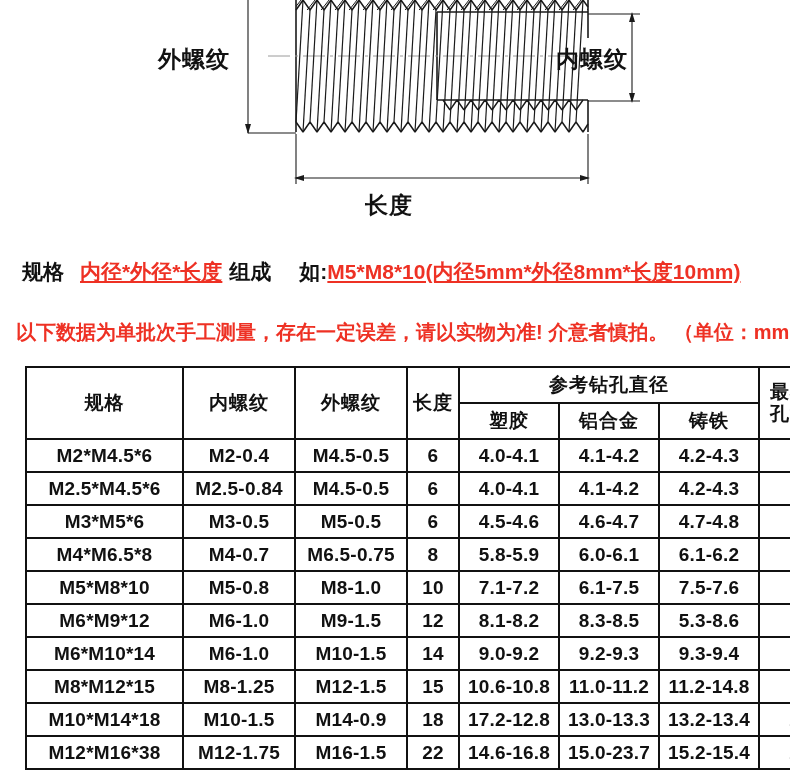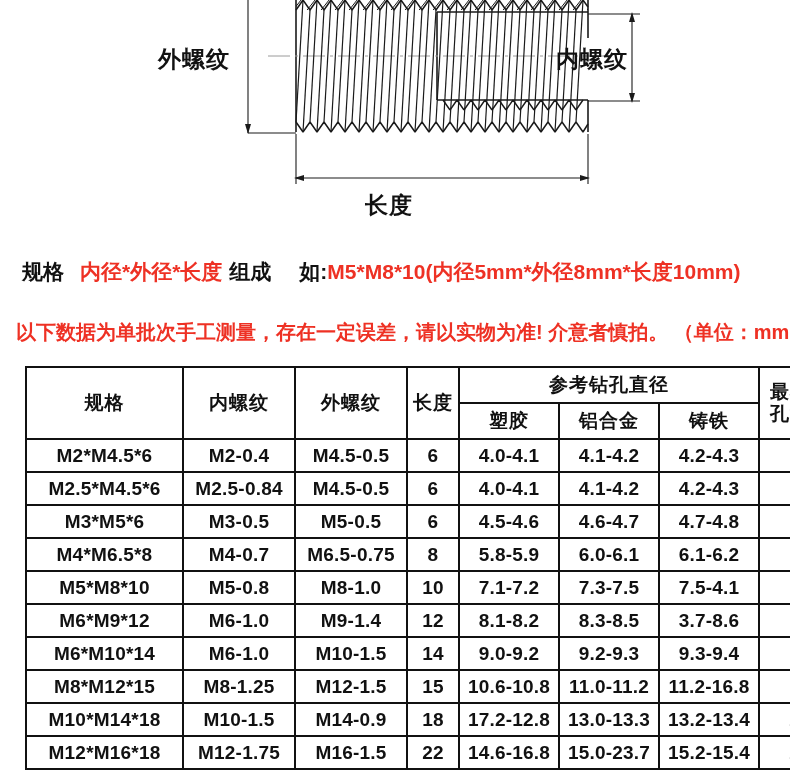--- a/index.html
+++ b/index.html
@@ -55,21 +55,21 @@
     letter-spacing: 0px;
   }
   #spec-line-2 {
     top: 319px;
     padding-left: 16px;
     font-size: 20px;
     color: #ee3124;
     letter-spacing: 0px;
   }
   .blk { color: #111111; }
-  .red { color: #ee3124; }
+  .red { color: #ee3124; text-decoration: underline; }
   .sp-sm { display: inline-block; width: 7px; }
   .sp-md { display: inline-block; width: 16px; }
   .sp-lg { display: inline-block; width: 28px; }
 
   
   #spec-table-wrap {
     position: absolute;
     left: 25px;
     top: 366px;
     width: 743px;
@@ -361,66 +361,66 @@
           <td class="data-cell">6.0-6.1</td>
           <td class="data-cell">6.1-6.2</td>
           <td class="data-cell">10</td>
         </tr>
         <tr>
           <td class="data-cell">M5*M8*10</td>
           <td class="data-cell">M5-0.8</td>
           <td class="data-cell">M8-1.0</td>
           <td class="data-cell">10</td>
           <td class="data-cell">7.1-7.2</td>
-          <td class="data-cell">7.3-7.5</td>
-          <td class="data-cell">7.5-4.1</td>
+          <td class="data-cell">6.1-7.5</td>
+          <td class="data-cell">7.5-7.6</td>
           <td class="data-cell">12</td>
         </tr>
         <tr>
           <td class="data-cell">M6*M9*12</td>
           <td class="data-cell">M6-1.0</td>
-          <td class="data-cell">M9-1.4</td>
+          <td class="data-cell">M9-1.5</td>
           <td class="data-cell">12</td>
           <td class="data-cell">8.1-8.2</td>
           <td class="data-cell">8.3-8.5</td>
-          <td class="data-cell">3.7-8.6</td>
+          <td class="data-cell">5.3-8.6</td>
           <td class="data-cell">15</td>
         </tr>
         <tr>
           <td class="data-cell">M6*M10*14</td>
           <td class="data-cell">M6-1.0</td>
           <td class="data-cell">M10-1.5</td>
           <td class="data-cell">14</td>
           <td class="data-cell">9.0-9.2</td>
           <td class="data-cell">9.2-9.3</td>
           <td class="data-cell">9.3-9.4</td>
           <td class="data-cell">17</td>
         </tr>
         <tr>
           <td class="data-cell">M8*M12*15</td>
           <td class="data-cell">M8-1.25</td>
           <td class="data-cell">M12-1.5</td>
           <td class="data-cell">15</td>
           <td class="data-cell">10.6-10.8</td>
           <td class="data-cell">11.0-11.2</td>
-          <td class="data-cell">11.2-16.8</td>
+          <td class="data-cell">11.2-14.8</td>
           <td class="data-cell">18</td>
         </tr>
         <tr>
           <td class="data-cell">M10*M14*18</td>
           <td class="data-cell">M10-1.5</td>
           <td class="data-cell">M14-0.9</td>
           <td class="data-cell">18</td>
           <td class="data-cell">17.2-12.8</td>
           <td class="data-cell">13.0-13.3</td>
           <td class="data-cell">13.2-13.4</td>
           <td class="data-cell">22</td>
         </tr>
         <tr>
-          <td class="data-cell">M12*M16*18</td>
+          <td class="data-cell">M12*M16*38</td>
           <td class="data-cell">M12-1.75</td>
           <td class="data-cell">M16-1.5</td>
           <td class="data-cell">22</td>
           <td class="data-cell">14.6-16.8</td>
           <td class="data-cell">15.0-23.7</td>
           <td class="data-cell">15.2-15.4</td>
           <td class="data-cell">26</td>
         </tr>
       </tbody>
   </table>

